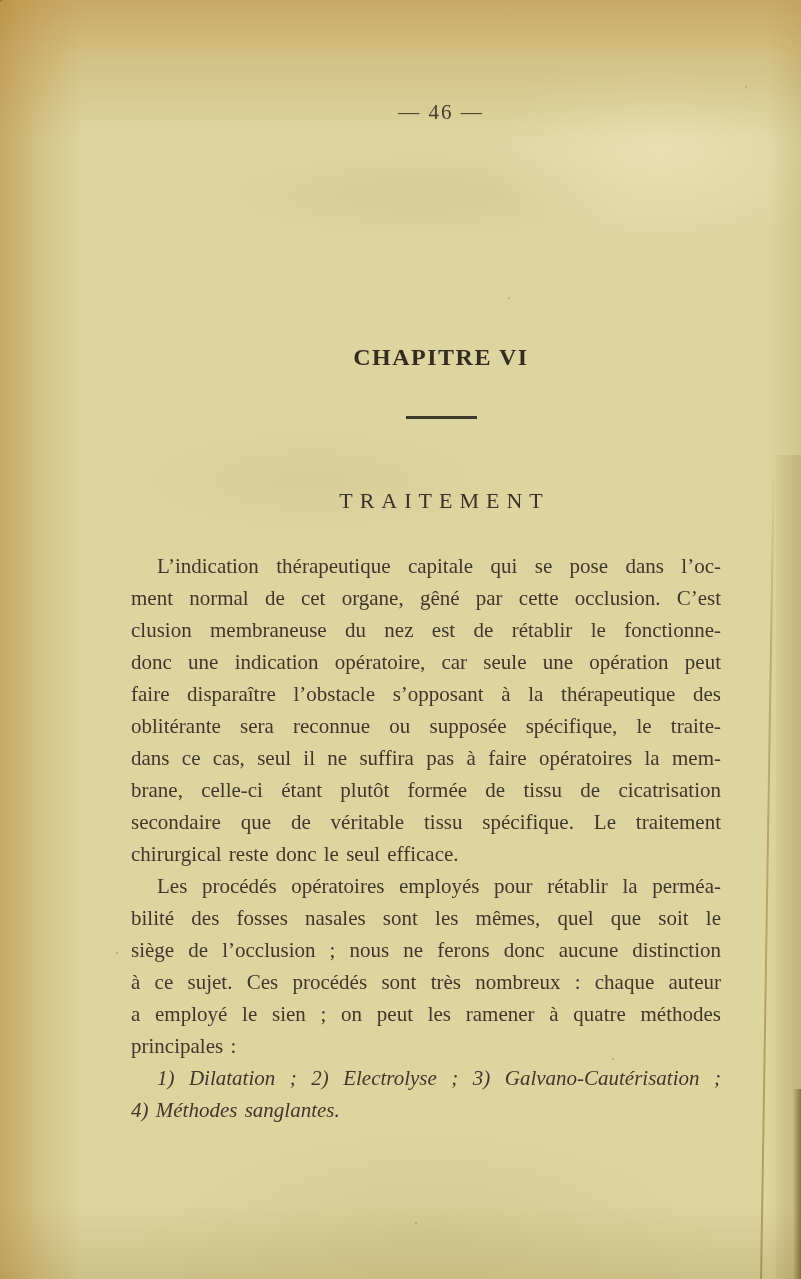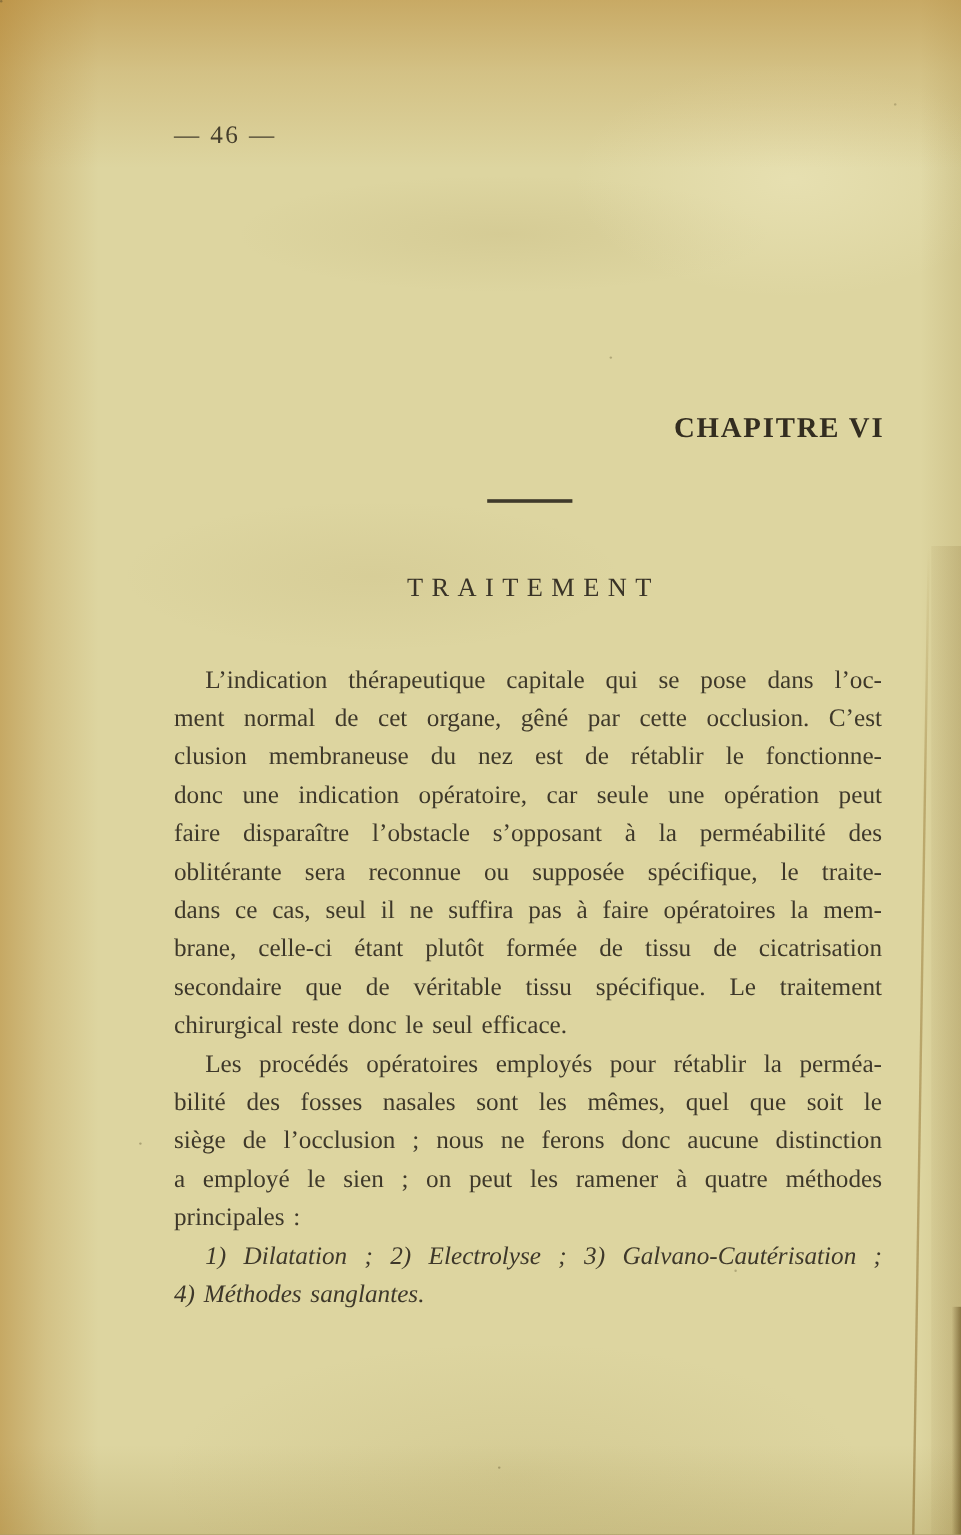--- a/index.html
+++ b/index.html
@@ -65,58 +65,59 @@
       612px 1058px 0 0 rgba(95,85,50,0.35),
       415px 1222px 0 0 rgba(95,85,50,0.4),
       745px 86px 0 0 rgba(95,85,50,0.3);
   }
 
   .page-number {
     position: absolute;
     left: 145px;
     width: 592px;
     top: 100px;
+    text-align: center;
     font-size: 21px;
     letter-spacing: 2px;
     color: #453e2c;
   }
   .chapter-heading {
     position: absolute;
     left: 145px;
     width: 592px;
     top: 344px;
-    text-align: right;
+    text-align: center;
     font-size: 24px;
     font-weight: bold;
     letter-spacing: 1.5px;
     color: #332d20;
   }
   .section-divider {
     position: absolute;
     left: 406px;
     top: 416px;
     width: 71px;
     height: 3px;
     background: #3f3a2b;
   }
   .section-title {
     position: absolute;
     left: 145px;
     width: 592px;
-    top: 477px;
+    top: 488px;
     text-align: center;
     font-size: 22px;
     letter-spacing: 7px;
     text-indent: 7px; 
     color: #393327;
   }
 
   .body-text {
     position: absolute;
-    left: 145px;
+    left: 131px;
     top: 550px;
     width: 590px;
     font-size: 21px;
     line-height: 32px;
     word-spacing: 2px;
     color: #3e382a;
   }
   .text-line {
     text-align: justify;
     text-align-last: justify;
@@ -145,32 +146,33 @@
 
   <div class="section-title">TRAITEMENT</div>
 
   <div class="body-text">
 
     <div class="paragraph">
       <div class="text-line indent">L’indication thérapeutique capitale qui se pose dans l’oc-</div>
       <div class="text-line">ment normal de cet organe, gêné par cette occlusion. C’est</div>
       <div class="text-line">clusion membraneuse du nez est de rétablir le fonctionne-</div>
       <div class="text-line">donc une indication opératoire, car seule une opération peut</div>
-      <div class="text-line">faire disparaître l’obstacle s’opposant à la perméabilité des</div>
+      <div class="text-line">faire disparaître l’obstacle s’opposant à la thérapeutique des</div>
       <div class="text-line">oblitérante sera reconnue ou supposée spécifique, le traite-</div>
       <div class="text-line">dans ce cas, seul il ne suffira pas à faire opératoires la mem-</div>
       <div class="text-line">brane, celle-ci étant plutôt formée de tissu de cicatrisation</div>
       <div class="text-line">secondaire que de véritable tissu spécifique. Le traitement</div>
       <div class="text-line no-j">chirurgical reste donc le seul efficace.</div>
     </div>
 
     <div class="paragraph">
       <div class="text-line indent">Les procédés opératoires employés pour rétablir la perméa-</div>
       <div class="text-line">bilité des fosses nasales sont les mêmes, quel que soit le</div>
       <div class="text-line">siège de l’occlusion ; nous ne ferons donc aucune distinction</div>
+      <div class="text-line">à ce sujet. Ces procédés sont très nombreux : chaque auteur</div>
       <div class="text-line">a employé le sien ; on peut les ramener à quatre méthodes</div>
       <div class="text-line no-j">principales :</div>
     </div>
 
     <div class="paragraph italic">
       <div class="text-line indent">1) Dilatation ; 2) Electrolyse ; 3) Galvano-Cautérisation ;</div>
       <div class="text-line no-j">4) Méthodes sanglantes.</div>
     </div>
 
   </div>

